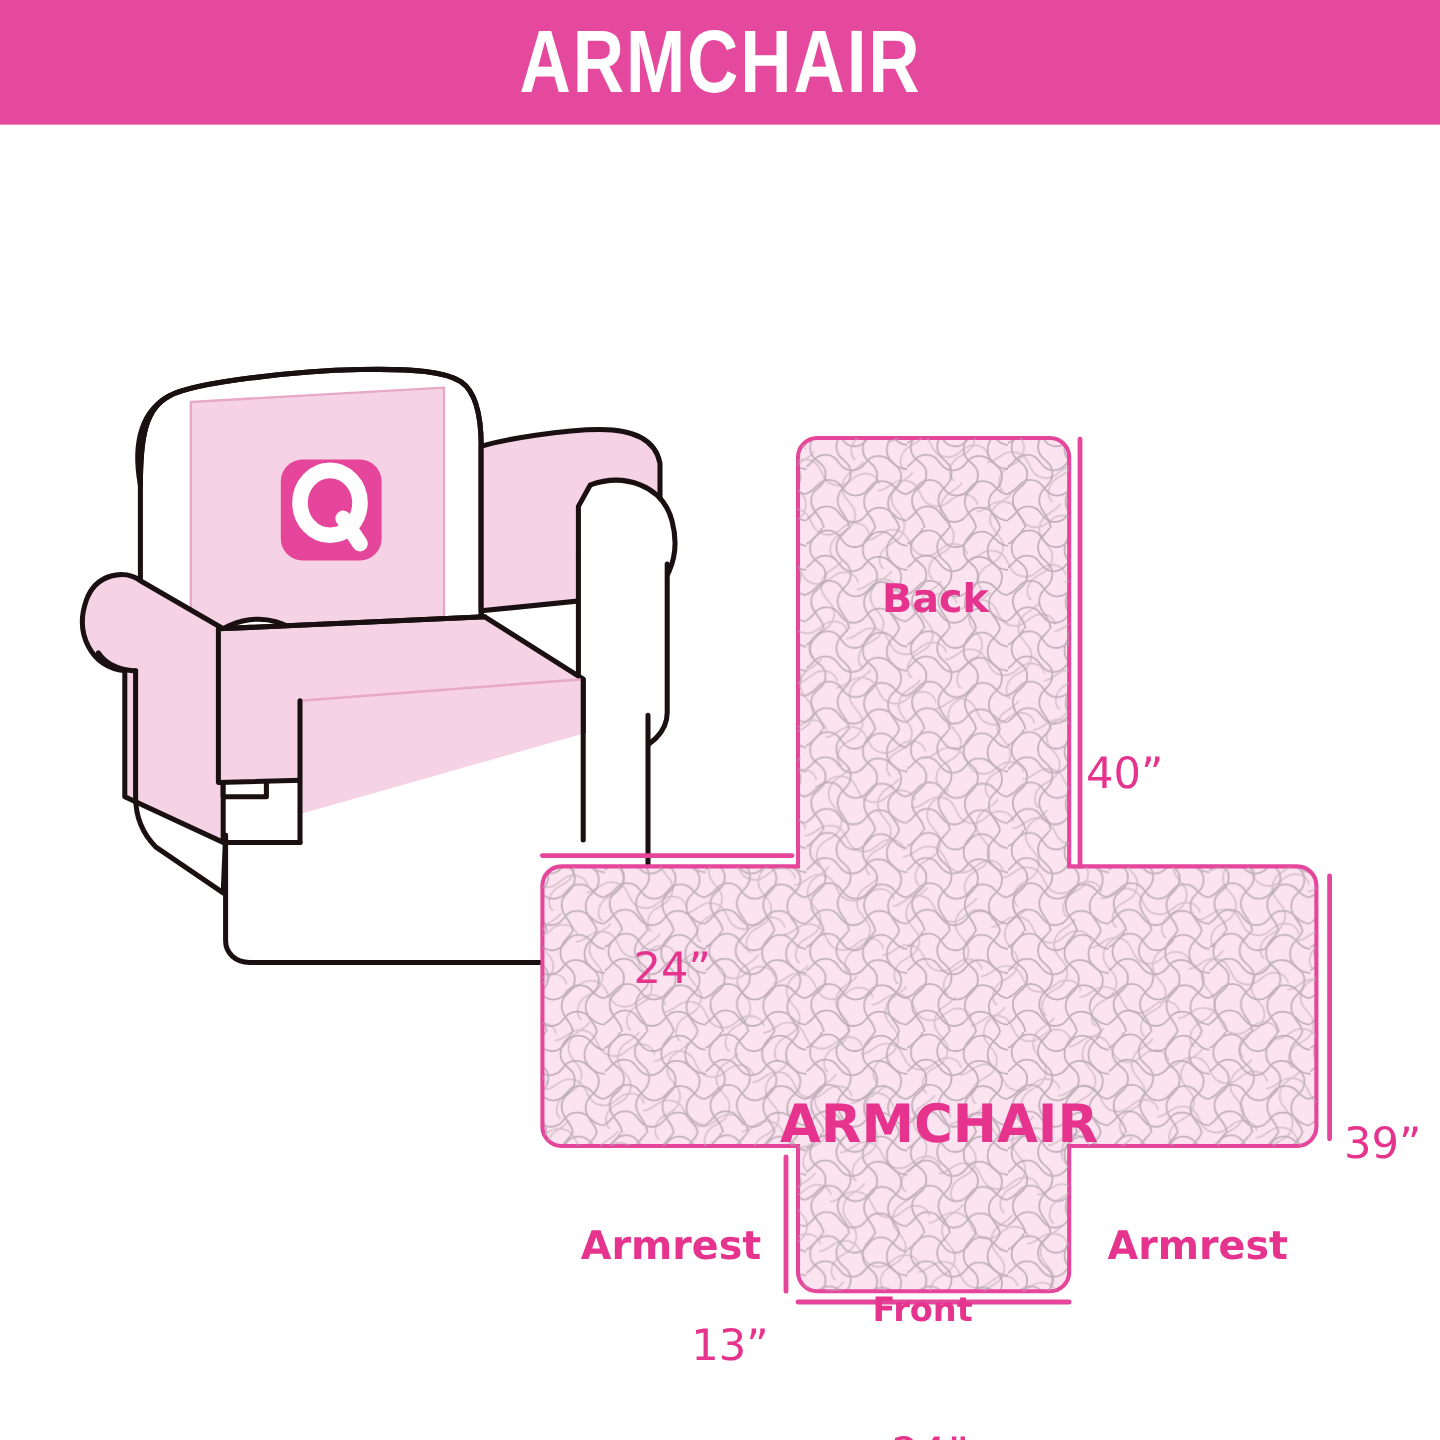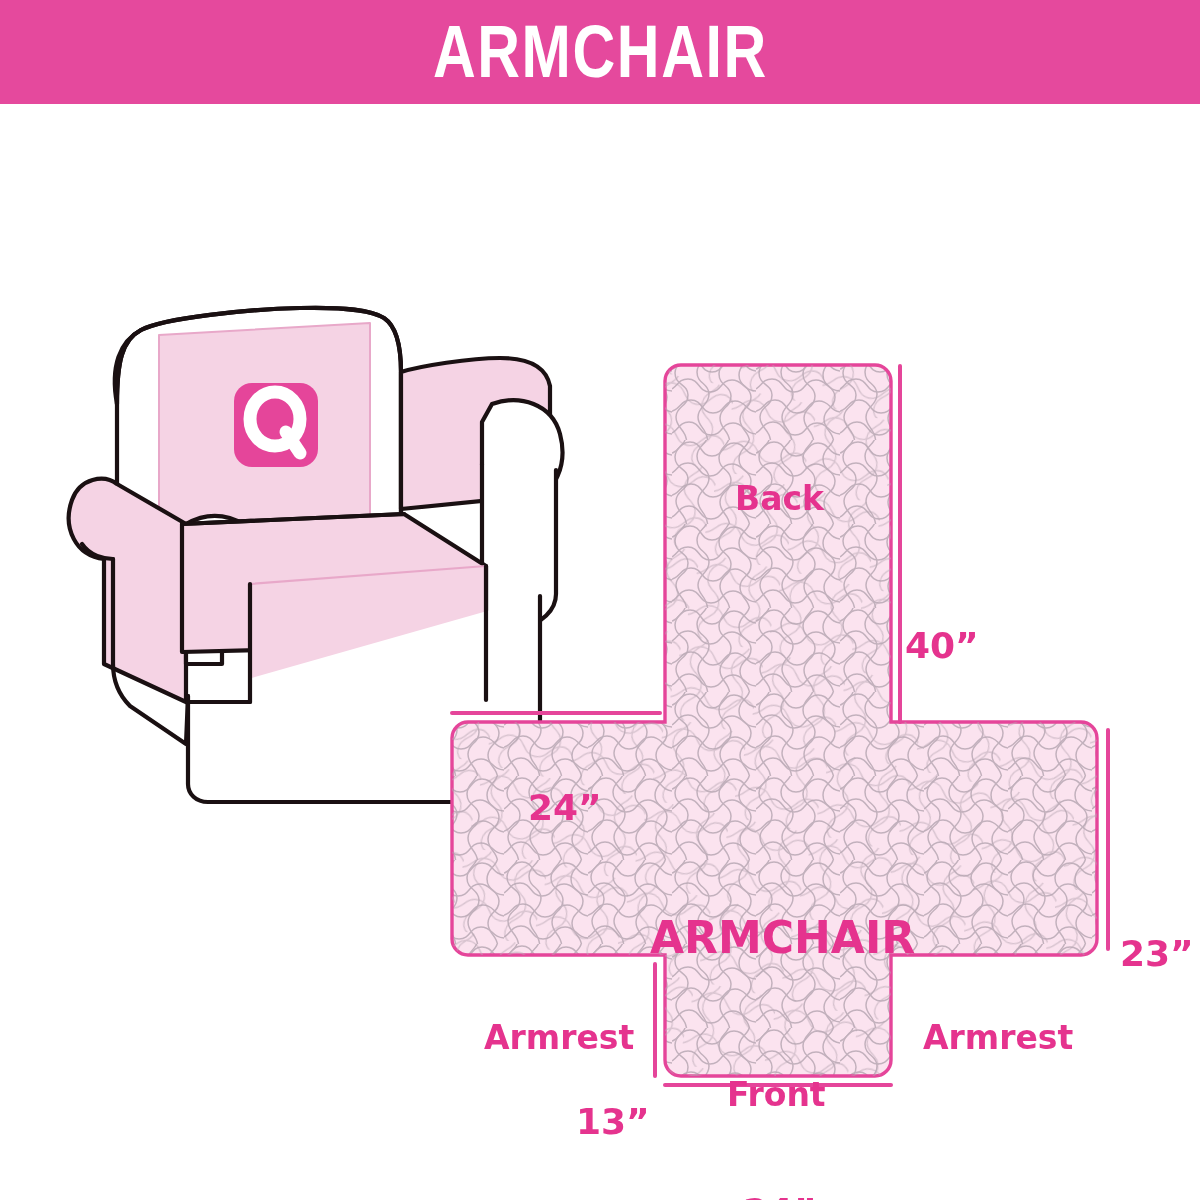--- a/index.html
+++ b/index.html
@@ -57,30 +57,30 @@
   
   .lbl {
     position: absolute;
     color: #e5338e;
     font-family: "DejaVu Sans", sans-serif;
     font-weight: bold;
     white-space: nowrap;
     line-height: 1;
   }
   .lbl-back      { left: 735px; top: 378px;  font-size: 33px; }
-  .lbl-front     { left: 727px; top: 974px; font-size: 33px; }
+  .lbl-front     { left: 727px; top: 974px; font-size: 28px; }
   .lbl-armrest-l { left: 484px; top: 917px;  font-size: 33px; }
   .lbl-armrest-r { left: 923px; top: 917px;  font-size: 33px; }
   .lbl-center    { left: 650px; top: 812px;  font-size: 44px; letter-spacing: 0px; }
 
   .dim {
     position: absolute;
     color: #e5338e;
     font-family: "DejaVu Sans", sans-serif;
-    font-weight: bold;
+    font-weight: normal;
     font-size: 36px;
     white-space: nowrap;
     line-height: 1;
   }
   .dim-40  { left: 905px;  top: 524px; }
   .dim-23  { left: 1120px; top: 832px; }
   .dim-24t { left: 528px;  top: 686px; }
   .dim-13  { left: 576px;  top: 1000px; }
   .dim-24b { left: 743px;  top: 1090px; }
 </style>
@@ -253,18 +253,18 @@
     </g>
   </svg>
 
   <div class="lbl lbl-back">Back</div>
   <div class="lbl lbl-armrest-l">Armrest</div>
   <div class="lbl lbl-armrest-r">Armrest</div>
   <div class="lbl lbl-front">Front</div>
   <div class="lbl lbl-center">ARMCHAIR</div>
 
   <div class="dim dim-40">40”</div>
-  <div class="dim dim-23">23”</div>
+  <div class="dim dim-23">39”</div>
   <div class="dim dim-24t">24”</div>
   <div class="dim dim-13">13”</div>
   <div class="dim dim-24b">24”</div>
 
 </div>
 
 </body></html>

